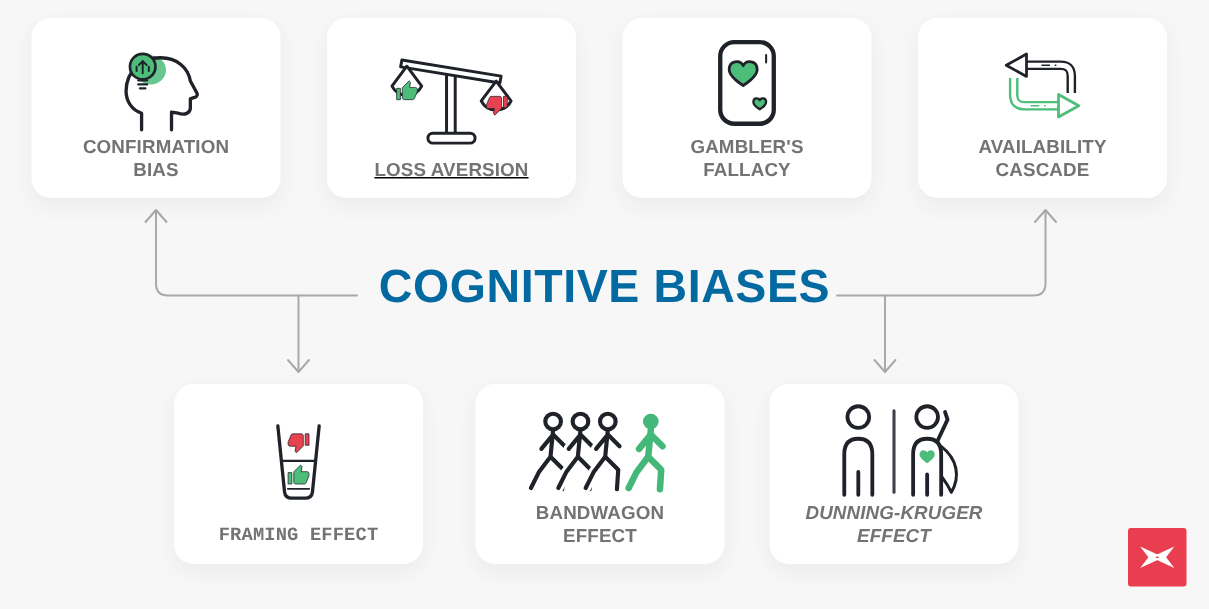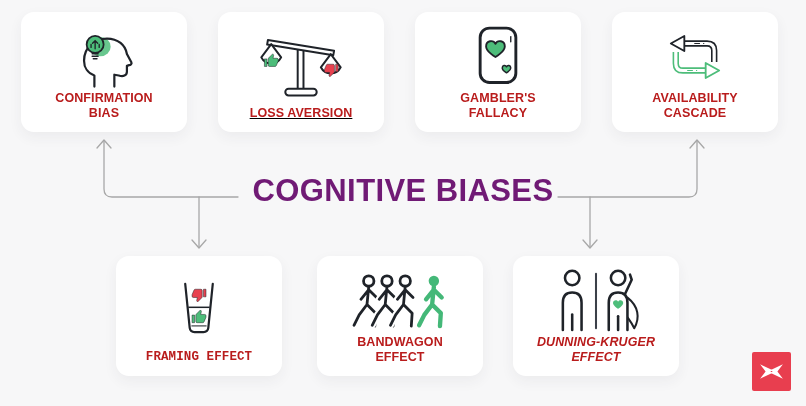--- a/index.html
+++ b/index.html
@@ -4,34 +4,34 @@
 <style>
   html,body{margin:0;padding:0;}
   body{font-family:"Liberation Sans","DejaVu Sans",sans-serif;background:#e9e9ea;}
   .stage{
     position:relative;width:806px;height:406px;background:#f7f7f8;overflow:hidden;
   }
   .connectors{position:absolute;left:0;top:0;pointer-events:none;}
   .title{
     position:absolute;left:0;top:174px;width:100%;margin:0;
     text-align:center;font-size:31px;line-height:34px;font-weight:bold;
-    letter-spacing:.4px;color:#701a75;
+    letter-spacing:.4px;color:#0369a1;
   }
   .card{
     position:absolute;width:166px;height:120px;background:#ffffff;
     border-radius:13px;box-shadow:0 5px 14px rgba(45,50,65,.06);
     display:flex;flex-direction:column;align-items:center;
     padding:10px 8px 11px;box-sizing:border-box;
   }
   .card .icon{flex:1;display:flex;align-items:center;justify-content:center;min-height:0;}
   .card .icon svg{display:block;}
   .card .label{
     flex:0 0 auto;max-width:128px;text-align:center;
     font-size:12.5px;line-height:15px;font-weight:bold;
-    color:#b91c1c;letter-spacing:.1px;
+    color:#737373;letter-spacing:.1px;
   }
   
   .c-t1{left:21px;top:12px;}  .c-t2{left:218px;top:12px;text-decoration:underline;}
   .c-t3{left:415px;top:12px;} .c-t4{left:612px;top:12px;}
   .c-b1{left:116px;top:256px;font-family:Liberation Mono, monospace;} .c-b2{left:317px;top:256px;} .c-b3{left:513px;top:256px;font-style:italic;}
   .logo{
     position:absolute;left:752px;top:352px;width:39px;height:39px;
     background:#e83e4f;border-radius:2px;
     display:flex;align-items:center;justify-content:center;
   }

